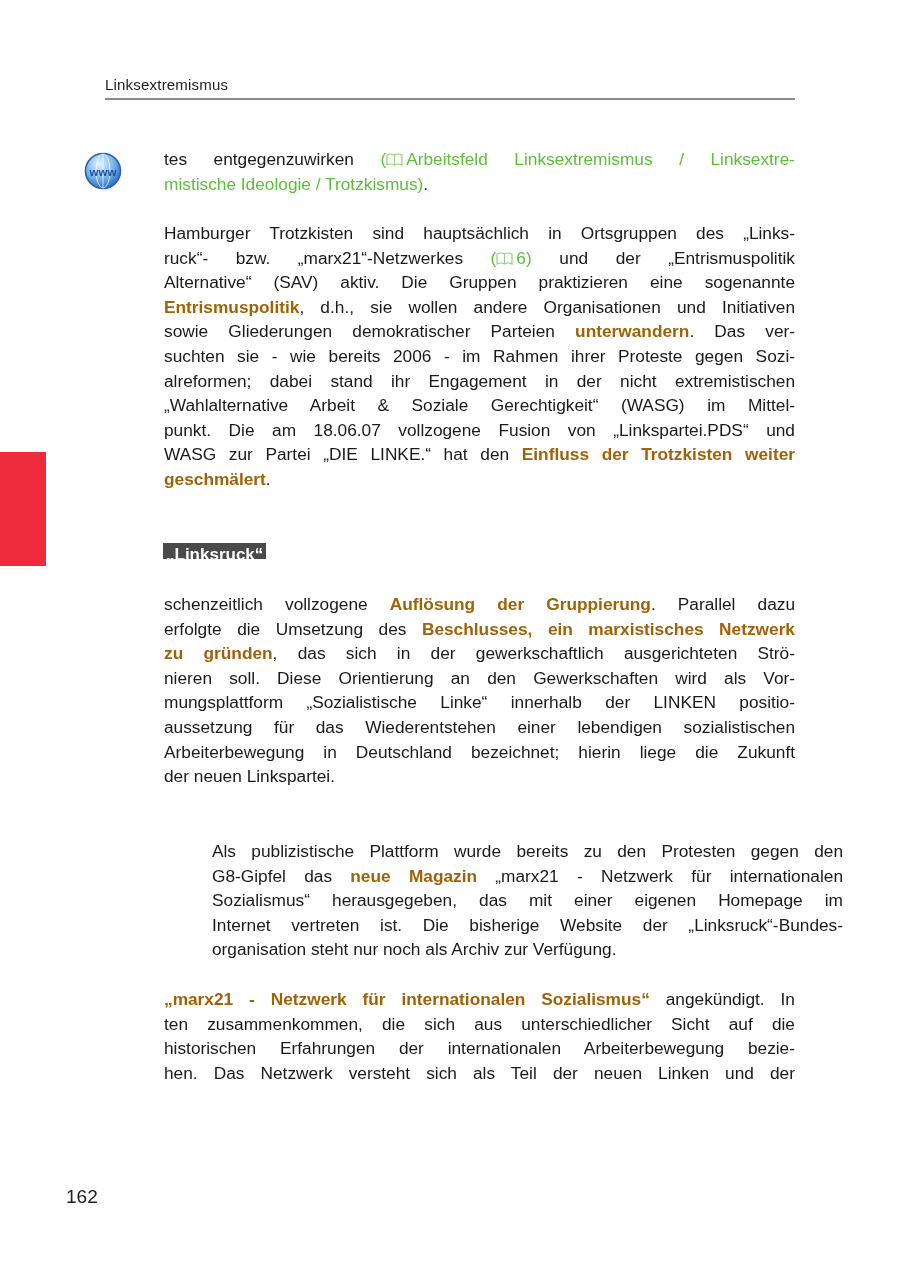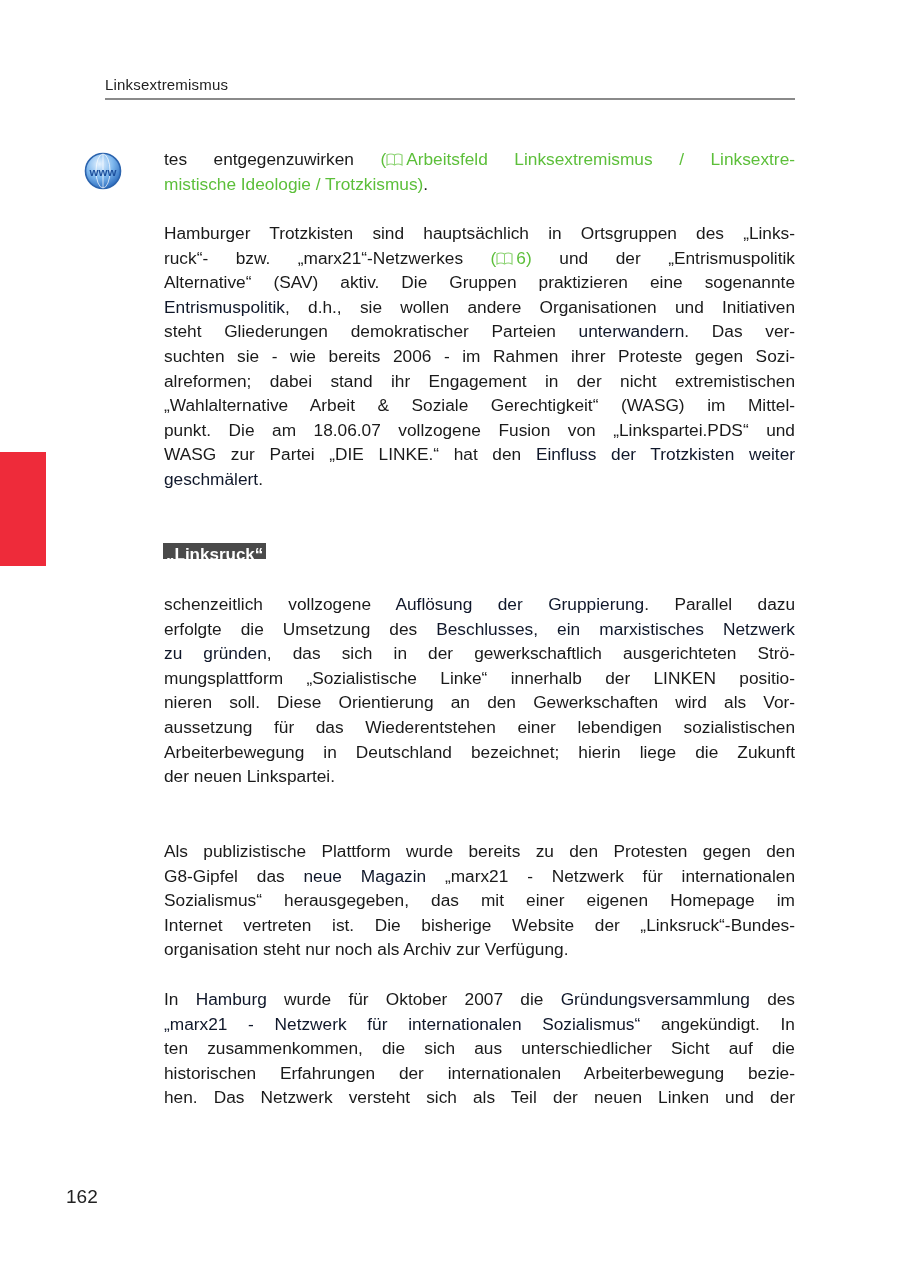--- a/index.html
+++ b/index.html
@@ -23,21 +23,21 @@
     position:absolute; left:0; top:452px; width:46px; height:114px;
     background:#ee2b3a;
   }
   .block { position:absolute; left:164px; width:631px; font-size:17.3px; }
   .line {
     display:block; height:24.6px; line-height:24.6px; white-space:nowrap;
     text-align:justify; text-align-last:justify; overflow:hidden;
   }
   .line.last { text-align-last:left; }
   .green { color:#5cbf3a; }
-  b { font-weight:normal; color:#0f172a; }
+  b { font-weight:bold; color:#a16207; }
   .book-icon { display:inline-block; width:17px; height:13px; vertical-align:-1px; margin-right:3px; }
   .section-heading {
     position:absolute; left:163px; top:543px; height:16px; padding:0 3px;
     background:#4a4a4a; color:#ffffff; font-weight:bold; font-size:17px;
     line-height:24px;
   }
   .page-number {
     position:absolute; left:66px; top:1186px; font-size:19px; color:#222;
   }
 </style>
@@ -72,51 +72,50 @@
 </div>
 
 <div class="block" style="top:221px;">
   <span class="line">Hamburger Trotzkisten sind hauptsächlich in Ortsgruppen des „Links-</span>
   <span class="line"><span>ruck“- bzw. „marx21“-Netzwerkes </span><span class="green"><span>(</span><svg class="book-icon" viewBox="0 0 17 13">
           <path d="M1 2 Q5 0 8.5 2 Q12 0 16 2 L16 12 Q12 10 8.5 12 Q5 10 1 12 Z" fill="none" stroke="#8fd476" stroke-width="1.2"></path>
           <line x1="8.5" y1="2" x2="8.5" y2="12" stroke="#8fd476" stroke-width="1"></line>
         </svg><span>6)</span></span><span> und der „Entrismuspolitik</span></span>
   <span class="line">Alternative“ (SAV) aktiv. Die Gruppen praktizieren eine sogenannte</span>
   <span class="line"><b>Entrismuspolitik</b><span>, d.h., sie wollen andere Organisationen und Initiativen</span></span>
-  <span class="line"><span>steht Gliederungen demokratischer Parteien </span><b>unterwandern</b><span>. Das ver-</span></span>
+  <span class="line"><span>sowie Gliederungen demokratischer Parteien </span><b>unterwandern</b><span>. Das ver-</span></span>
   <span class="line">suchten sie - wie bereits 2006 - im Rahmen ihrer Proteste gegen Sozi-</span>
   <span class="line">alreformen; dabei stand ihr Engagement in der nicht extremistischen</span>
   <span class="line">„Wahlalternative Arbeit &amp; Soziale Gerechtigkeit“ (WASG) im Mittel-</span>
   <span class="line">punkt. Die am 18.06.07 vollzogene Fusion von „Linkspartei.PDS“ und</span>
   <span class="line"><span>WASG zur Partei „DIE LINKE.“ hat den </span><b>Einfluss der Trotzkisten weiter</b></span>
   <span class="line last"><b>geschmälert</b><span>.</span></span>
 </div>
 
 <div class="section-heading">„Linksruck“</div>
 
 <div class="block" style="top:592px;">
   <span class="line"><span>schenzeitlich vollzogene </span><b>Auflösung der Gruppierung</b><span>. Parallel dazu</span></span>
   <span class="line"><span>erfolgte die Umsetzung des </span><b>Beschlusses, ein marxistisches Netzwerk</b></span>
   <span class="line"><b>zu gründen</b><span>, das sich in der gewerkschaftlich ausgerichteten Strö-</span></span>
+  <span class="line">nieren soll. Diese Orientierung an den Gewerkschaften wird als Vor-</span>
   <span class="line">mungsplattform „Sozialistische Linke“ innerhalb der LINKEN positio-</span>
-  <span class="line">nieren soll. Diese Orientierung an den Gewerkschaften wird als Vor-</span>
   <span class="line">aussetzung für das Wiederentstehen einer lebendigen sozialistischen</span>
   <span class="line">Arbeiterbewegung in Deutschland bezeichnet; hierin liege die Zukunft</span>
   <span class="line last">der neuen Linkspartei.</span>
 </div>
 
-<div class="block" style="top:839px;">
+<div class="block" style="top:839px;margin-left:48px;">
   <span class="line">Als publizistische Plattform wurde bereits zu den Protesten gegen den</span>
   <span class="line"><span>G8-Gipfel das </span><b>neue Magazin</b><span> „marx21 - Netzwerk für internationalen</span></span>
   <span class="line">Sozialismus“ herausgegeben, das mit einer eigenen Homepage im</span>
   <span class="line">Internet vertreten ist. Die bisherige Website der „Linksruck“-Bundes-</span>
   <span class="line last">organisation steht nur noch als Archiv zur Verfügung.</span>
 </div>
 
 <div class="block" style="top:987px;">
-  <span class="line"><span>In </span><b>Hamburg</b><span> wurde für Oktober 2007 die </span><b>Gründungsversammlung</b><span> des</span></span>
   <span class="line"><b>„marx21 - Netzwerk für internationalen Sozialismus“</b><span> angekündigt. In</span></span>
   <span class="line">ten zusammenkommen, die sich aus unterschiedlicher Sicht auf die</span>
   <span class="line">historischen Erfahrungen der internationalen Arbeiterbewegung bezie-</span>
   <span class="line">hen. Das Netzwerk versteht sich als Teil der neuen Linken und der</span>
 </div>
 
 <div class="page-number">162</div>
 
 </body></html>

